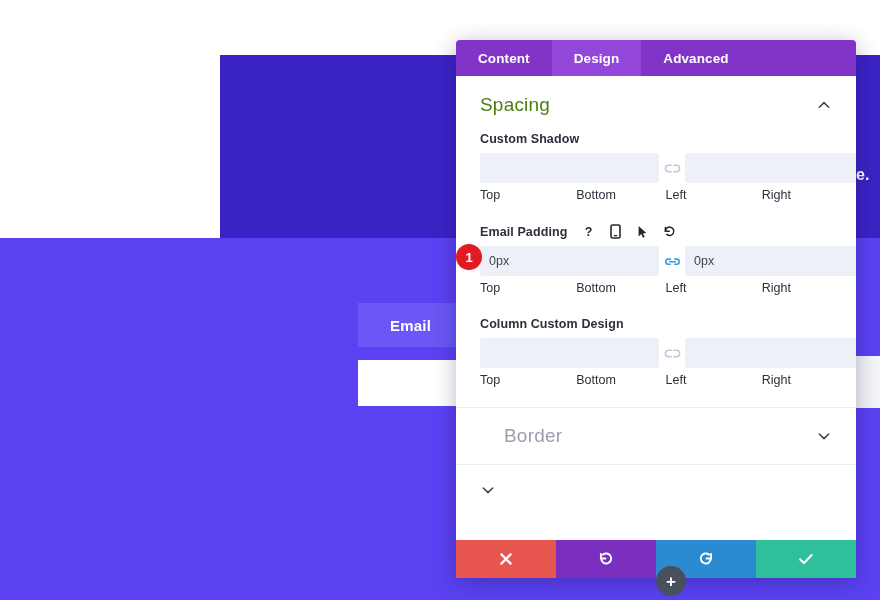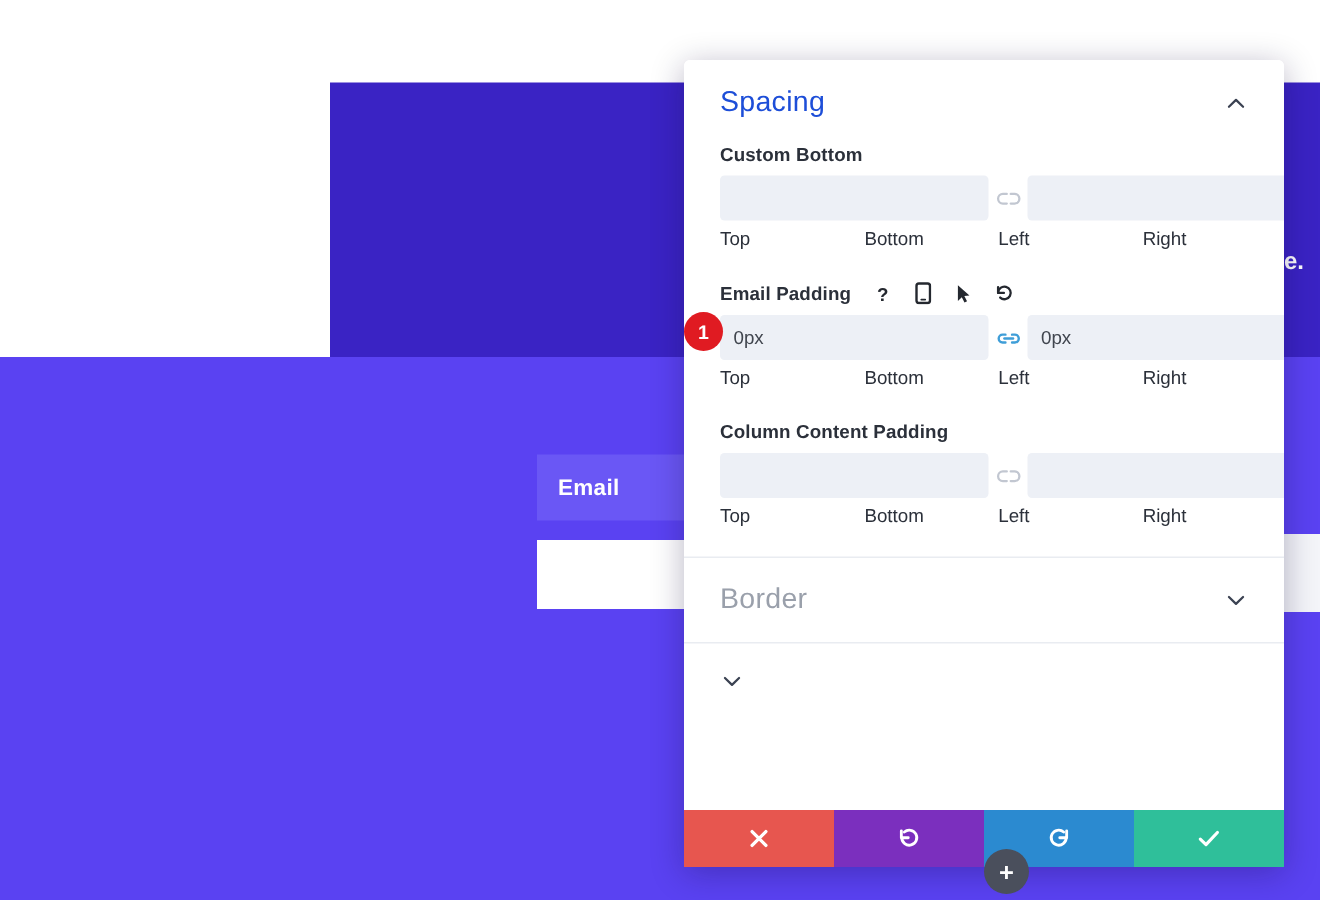--- a/index.html
+++ b/index.html
@@ -20,21 +20,21 @@
   }
   .bg-purpleband {
     position: absolute;
     left: 0; top: 238px; width: 880px; height: 362px;
     background: #5a42f2;
   }
   .bg-email-chip {
     position: absolute;
     left: 358px; top: 303px; width: 140px; height: 44px;
     background: #6a57f5;
-    display: flex; align-items: center; padding-left: 14px;
+    display: flex; align-items: center; padding-left: 32px;
   }
   .bg-email-chip span {
     color: #ffffff; font-size: 15px; font-weight: 600;
     letter-spacing: .2px;
   }
   .bg-white-field {
     position: absolute;
     left: 358px; top: 360px; width: 145px; height: 46px;
     background: #ffffff;
   }
@@ -104,21 +104,21 @@
     position: relative;
   }
 
   
   .section-open { padding: 18px 24px 20px 24px; }
   .section-head {
     display: flex; align-items: center; justify-content: space-between;
     margin-bottom: 16px; cursor: pointer;
   }
   .section-head h3 {
-    font-size: 19px; font-weight: 400; color: #1d4ed8;
+    font-size: 19px; font-weight: 400; color: #4d7c0f;
     letter-spacing: .2px;
   }
   .chev { width: 16px; height: 16px; }
 
   .field-label {
     font-size: 12.5px; font-weight: 700; color: #2b303a;
     margin-bottom: 7px; display: flex; align-items: center;
   }
   .field-label .lbl-text { letter-spacing: .1px; }
   .lbl-icons { display: flex; align-items: center; gap: 13px; margin-left: 14px; }
@@ -170,21 +170,21 @@
   }
 
   
   .section-closed {
     border-top: 1px solid #e9ecf1;
     padding: 17px 24px;
     display: flex; align-items: center; justify-content: space-between;
     cursor: pointer;
   }
   .section-closed h3 {
-    font-size: 19px; font-weight: 400; color: #9aa0ab; letter-spacing: .2px;
+    font-size: 19px; font-weight: 400; color: #9aa0ab; letter-spacing: .2px; margin-left: 24px;
   }
 
   
   .modal-footer {
     height: 38px; display: flex; flex: 0 0 auto;
   }
   .fbtn {
     flex: 1 1 0; display: flex; align-items: center; justify-content: center;
     cursor: pointer;
   }
@@ -215,37 +215,42 @@
   </div>
   <div class="bg-white-field"></div>
   <div class="bg-strip-lower"></div>
   <div class="bg-edge-text">e.</div>
   <div class="page-scrollbar"></div>
 </div>
 
 <div id="modal">
 
 
+  <div class="modal-tabs">
+    <div class="tab">Content</div>
+    <div class="tab active">Design</div>
+    <div class="tab">Advanced</div>
+  </div>
 
   <div class="modal-body">
 
     <div class="section-open">
 
       <div class="section-head">
         <h3>Spacing</h3>
         <span class="chev">
           <svg width="16" height="16" viewBox="0 0 16 16">
             <path d="M3.3 10.2 8 5.6l4.7 4.6" fill="none" stroke="#3b4252" stroke-width="1.5" stroke-linecap="round" stroke-linejoin="round"></path>
           </svg>
         </span>
       </div>
 
       <div class="group">
         <div class="field-label">
-          <span class="lbl-text">Custom Bottom</span>
+          <span class="lbl-text">Custom Shadow</span>
         </div>
         <div class="quad">
           <div class="pair">
             <input class="inp" type="text" value="" style="">
             <span class="link-icon">
               <svg width="17" height="13" viewBox="0 0 17 13">
                 <path d="M7.2 3.3H4.6a3.2 3.2 0 0 0 0 6.4h2.6" fill="none" stroke="#c2c7d1" stroke-width="1.5" stroke-linecap="round"></path>
                 <path d="M9.8 3.3h2.6a3.2 3.2 0 0 1 0 6.4H9.8" fill="none" stroke="#c2c7d1" stroke-width="1.5" stroke-linecap="round"></path>
               </svg>
             </span>
@@ -323,21 +328,21 @@
           <div class="cap-pair">
             <span class="cap">Left</span>
             <span class="cap-linkgap"></span>
             <span class="cap">Right</span>
           </div>
         </div>
       </div>
 
       <div class="group">
         <div class="field-label">
-          <span class="lbl-text">Column Content Padding</span>
+          <span class="lbl-text">Column Custom Design</span>
         </div>
         <div class="quad">
           <div class="pair">
             <input class="inp" type="text" value="" style="">
             <span class="link-icon">
               <svg width="17" height="13" viewBox="0 0 17 13">
                 <path d="M7.2 3.3H4.6a3.2 3.2 0 0 0 0 6.4h2.6" fill="none" stroke="#c2c7d1" stroke-width="1.5" stroke-linecap="round"></path>
                 <path d="M9.8 3.3h2.6a3.2 3.2 0 0 1 0 6.4H9.8" fill="none" stroke="#c2c7d1" stroke-width="1.5" stroke-linecap="round"></path>
               </svg>
             </span>

